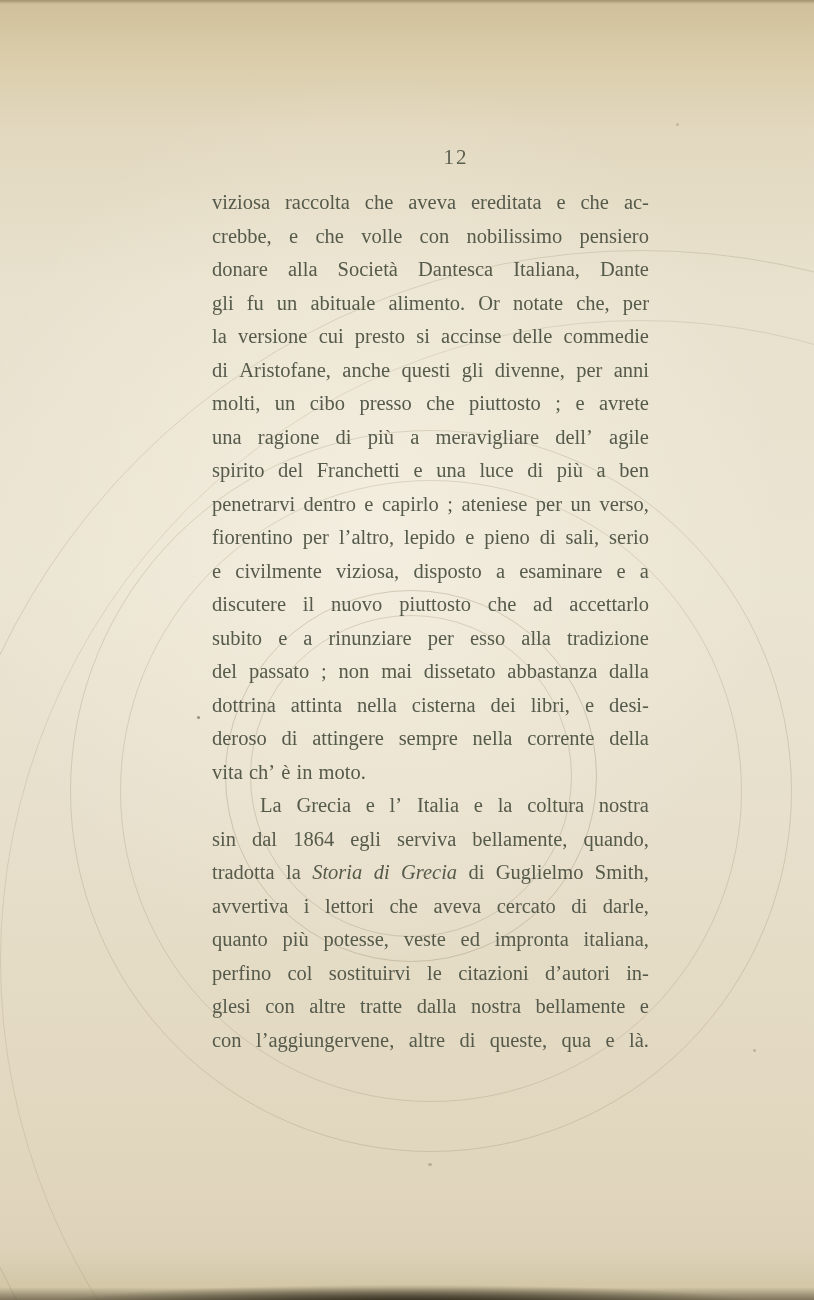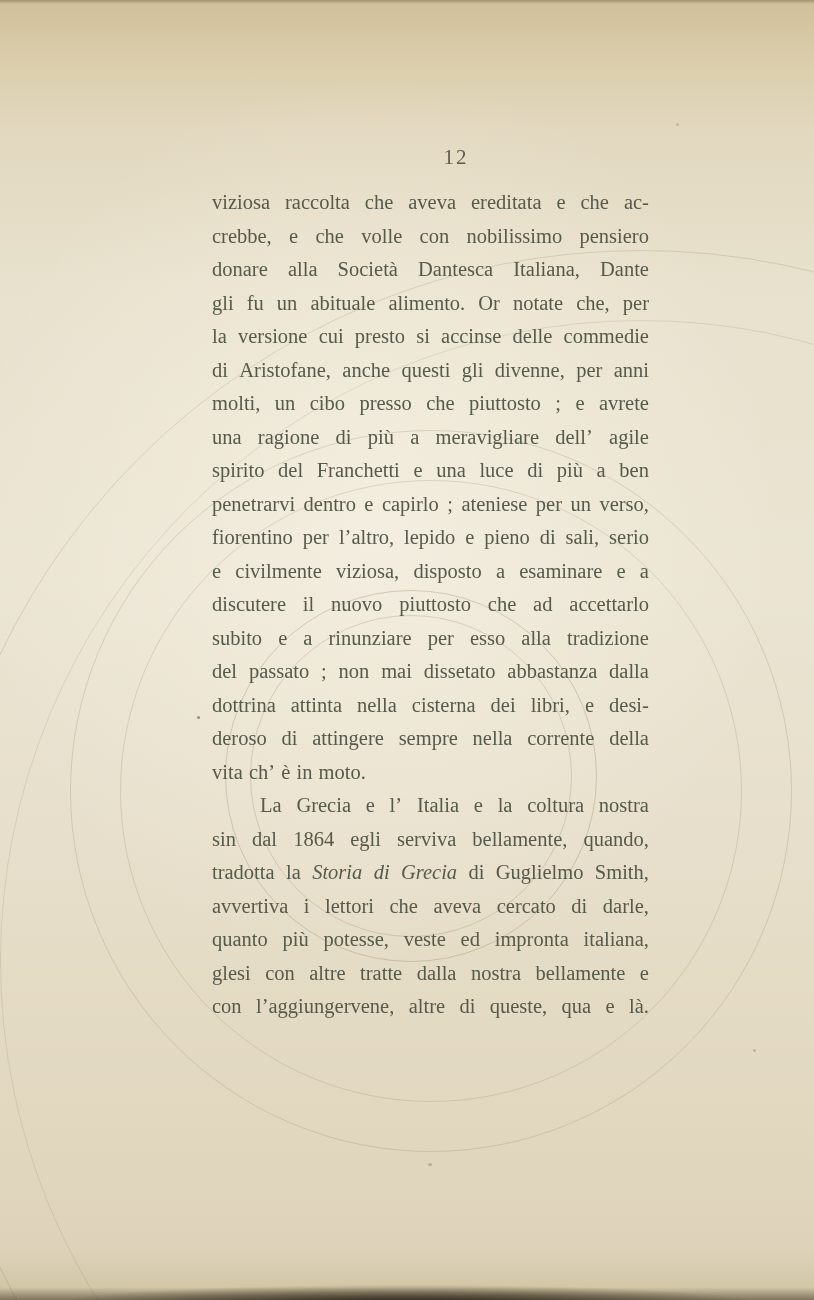--- a/index.html
+++ b/index.html
@@ -277,20 +277,29 @@
     <div class="line">
       <span>quanto</span>
       <span>più</span>
       <span>potesse,</span>
       <span>veste</span>
       <span>ed</span>
       <span>impronta</span>
       <span>italiana,</span>
     </div>
     <div class="line">
+      <span>perfino</span>
+      <span>col</span>
+      <span>sostituirvi</span>
+      <span>le</span>
+      <span>citazioni</span>
+      <span>d’autori</span>
+      <span>in-</span>
+    </div>
+    <div class="line">
       <span>glesi</span>
       <span>con</span>
       <span>altre</span>
       <span>tratte</span>
       <span>dalla</span>
       <span>nostra</span>
       <span>bellamente</span>
       <span>e</span>
     </div>
     <div class="line">

